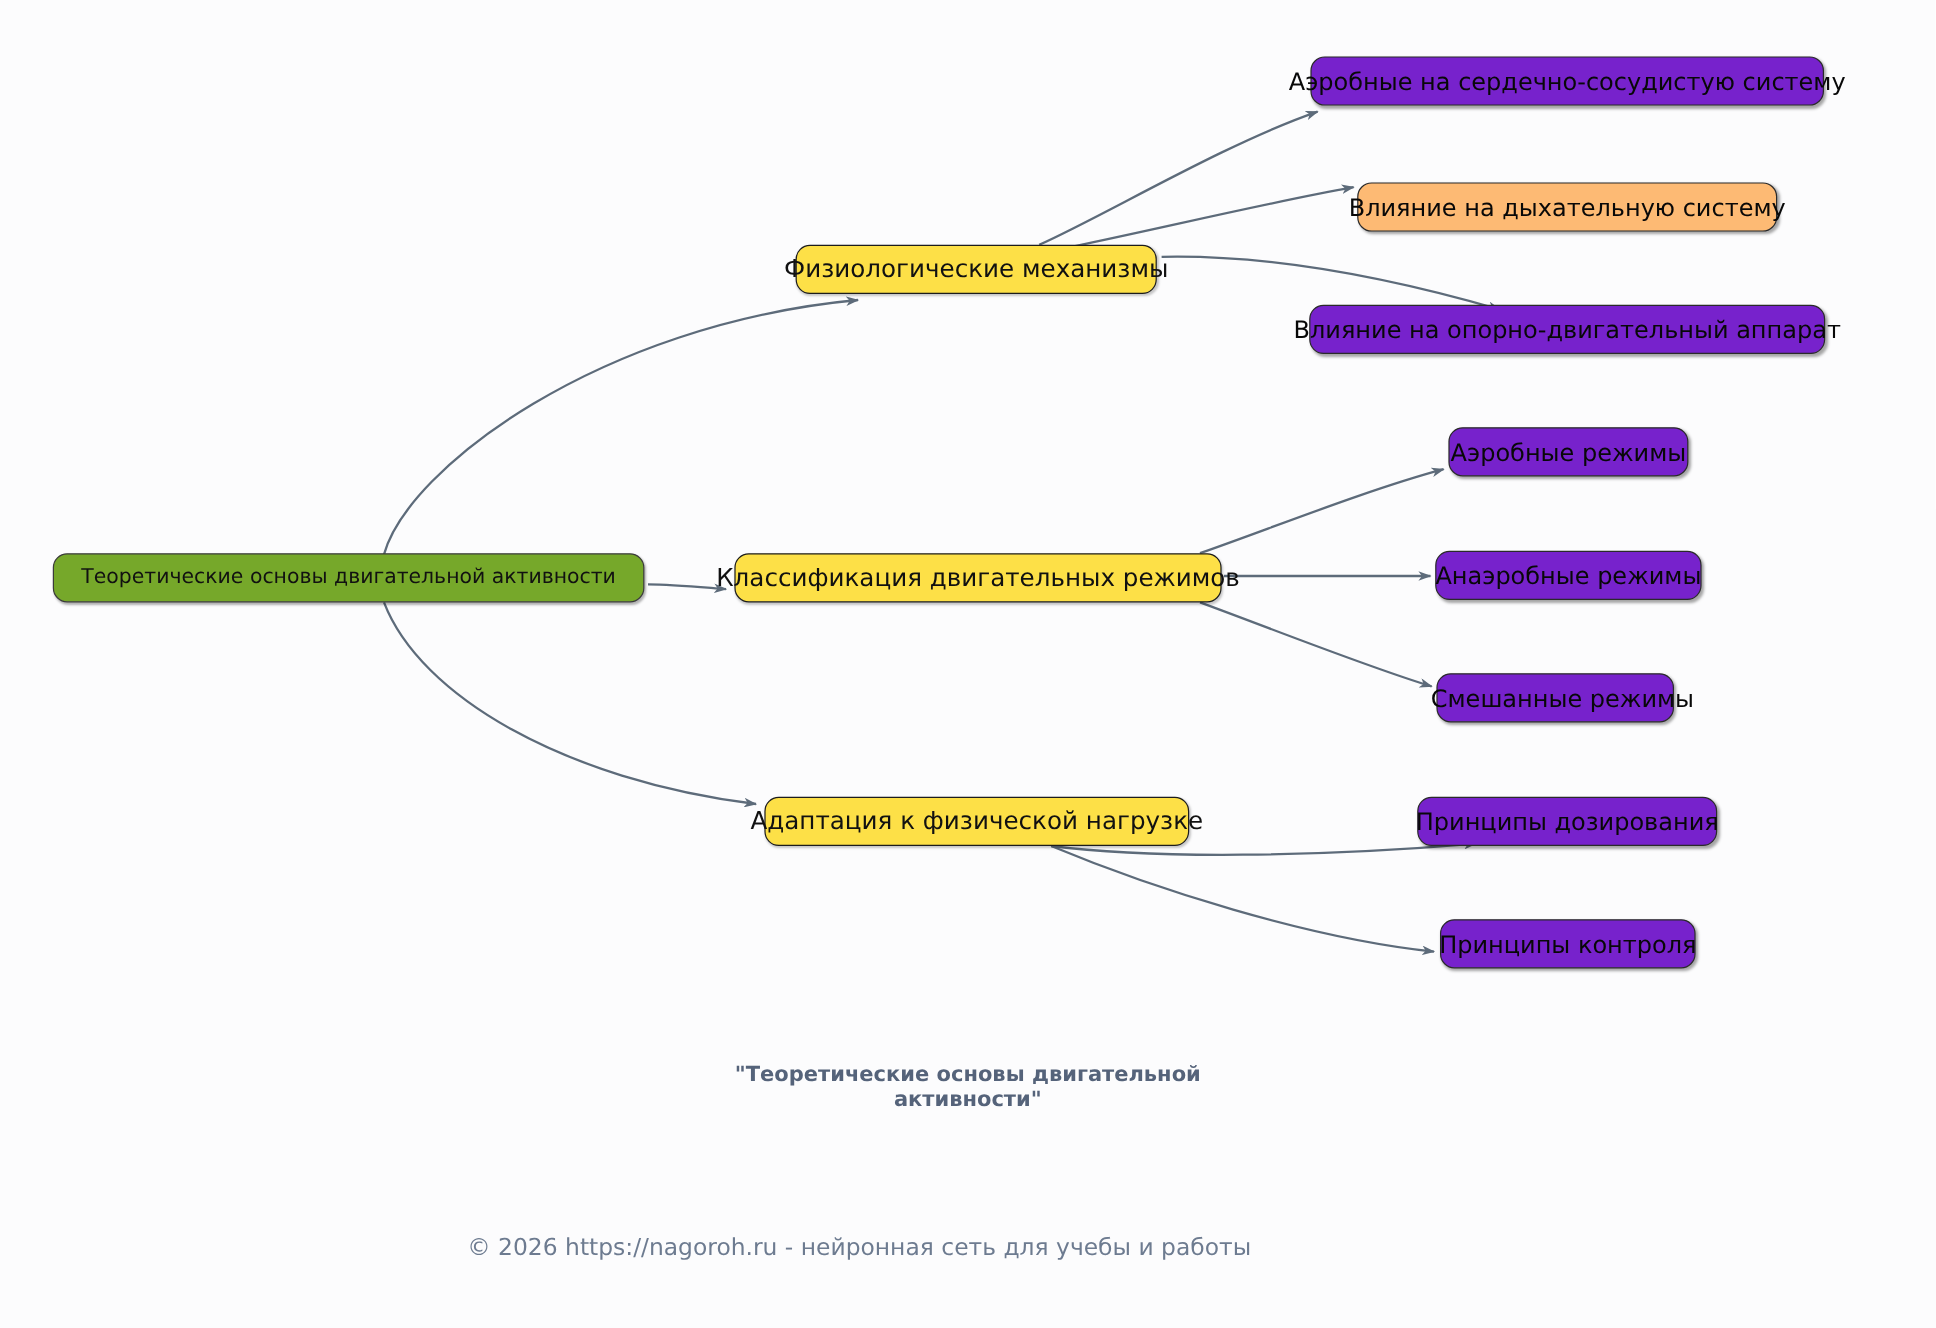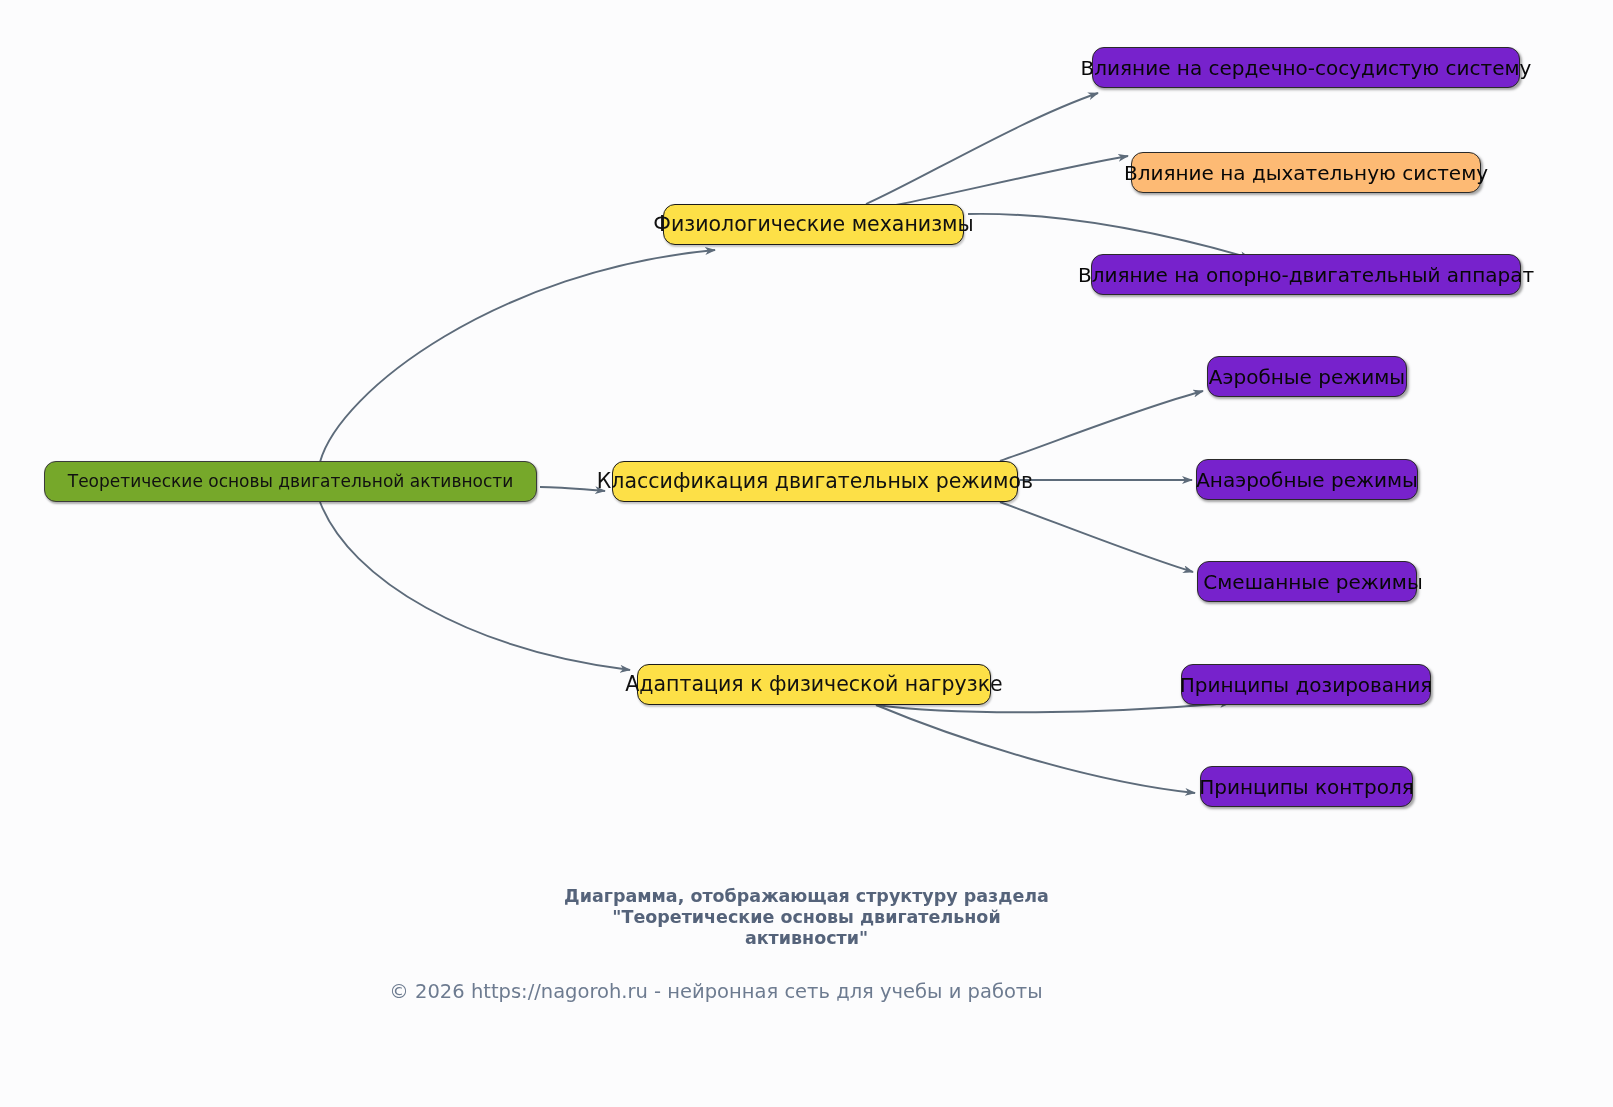--- a/index.html
+++ b/index.html
@@ -83,21 +83,21 @@
     color: #55637a;
     font-size: 16px;
     letter-spacing: 0px;
     font-family: "DejaVu Sans", sans-serif;
     overflow: hidden;
     white-space: nowrap;
   }
   #footer {
     position: absolute;
     left: 0;
-    top: 980px;
+    top: 1028px;
     width: 1432px;
     text-align: center;
     color: #6d7b90;
     font-family: "DejaVu Sans", sans-serif;
     font-size: 19.5px;
   }
 </style>
 </head>
 <body>
 
@@ -125,53 +125,52 @@
   </svg>
 
   <div id="nodes">
       <div class="node root" style="left: 44px; top: 461px; width: 493px; height: 41px; background: rgb(118, 168, 42);">
         <span class="node-label">Теоретические основы двигательной активности</span>
       </div>
       <div class="node branch" style="left: 663px; top: 204px; width: 301px; height: 41px;">
         <span class="node-label">Физиологические механизмы</span>
       </div>
       <div class="node leaf" style="left: 1092px; top: 47px; width: 428px; height: 41px; background: rgb(119, 34, 204);">
-        <span class="node-label">Влияние на сердечно-сосудистую систему</span>
+        <span class="node-label">Аэробные на сердечно-сосудистую систему</span>
       </div>
       <div class="node leaf" style="left: 1131px; top: 152px; width: 350px; height: 41px; background: #fdba74;">
         <span class="node-label">Влияние на дыхательную систему</span>
       </div>
       <div class="node leaf" style="left: 1091px; top: 254px; width: 430px; height: 41px; background: rgb(119, 34, 204);">
         <span class="node-label">Влияние на опорно-двигательный аппарат</span>
       </div>
       <div class="node branch" style="left: 612px; top: 461px; width: 406px; height: 41px;">
         <span class="node-label">Классификация двигательных режимов</span>
       </div>
       <div class="node leaf" style="left: 1207px; top: 356px; width: 200px; height: 41px; background: rgb(119, 34, 204);">
         <span class="node-label">Аэробные режимы</span>
       </div>
       <div class="node leaf" style="left: 1196px; top: 459px; width: 222px; height: 41px; background: rgb(119, 34, 204);">
         <span class="node-label">Анаэробные режимы</span>
       </div>
-      <div class="node leaf" style="left: 1197px; top: 561px; width: 220px; height: 41px; background: rgb(119, 34, 204); padding-left: 12px;">
+      <div class="node leaf" style="left: 1197px; top: 561px; width: 198px; height: 41px; background: rgb(119, 34, 204); padding-left: 12px;">
         <span class="node-label">Смешанные режимы</span>
       </div>
       <div class="node branch" style="left: 637px; top: 664px; width: 354px; height: 41px;">
         <span class="node-label">Адаптация к физической нагрузке</span>
       </div>
       <div class="node leaf" style="left: 1181px; top: 664px; width: 250px; height: 41px; background: rgb(119, 34, 204);">
         <span class="node-label">Принципы дозирования</span>
       </div>
       <div class="node leaf" style="left: 1200px; top: 766px; width: 213px; height: 41px; background: rgb(119, 34, 204);">
         <span class="node-label">Принципы контроля</span>
       </div>
     </div>
 
   <div id="caption">
-    <span class="cap-line">Диаграмма, отображающая структуру раздела</span>
     <span class="cap-line">"Теоретические основы двигательной</span>
     <span class="cap-line">активности"</span>
   </div>
 
 
   <div id="footer">© 2026 https://nagoroh.ru - нейронная сеть для учебы и работы</div>
 
 </div>
 
 </body></html>

